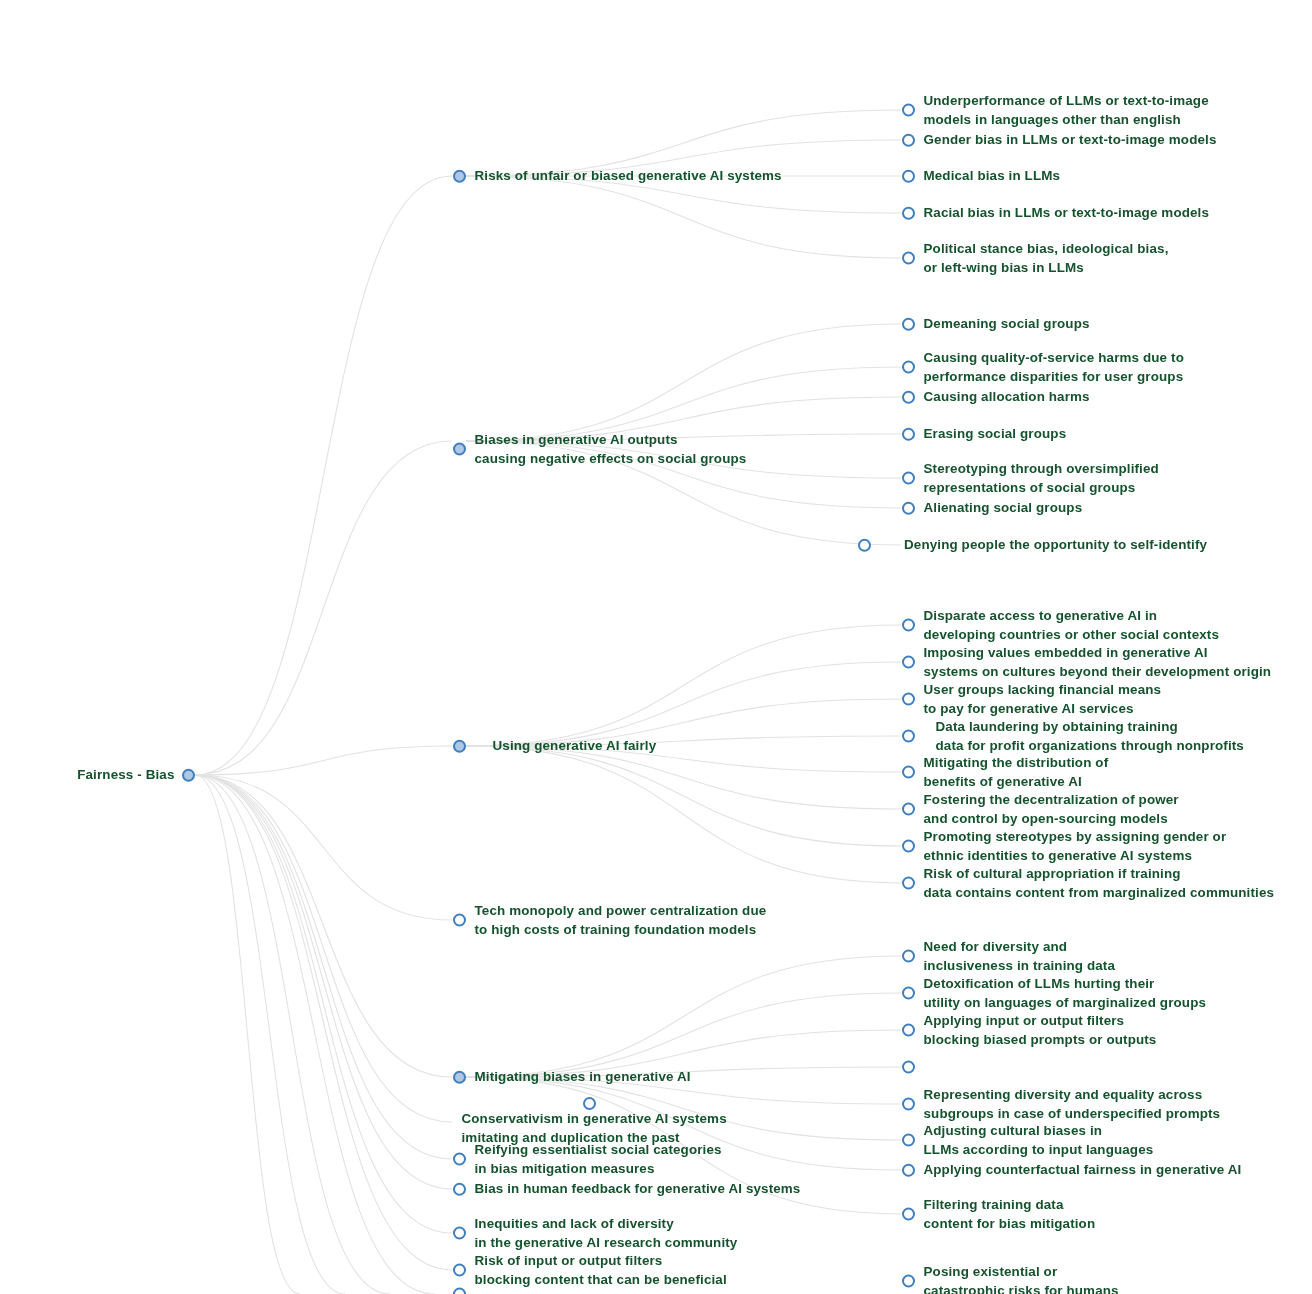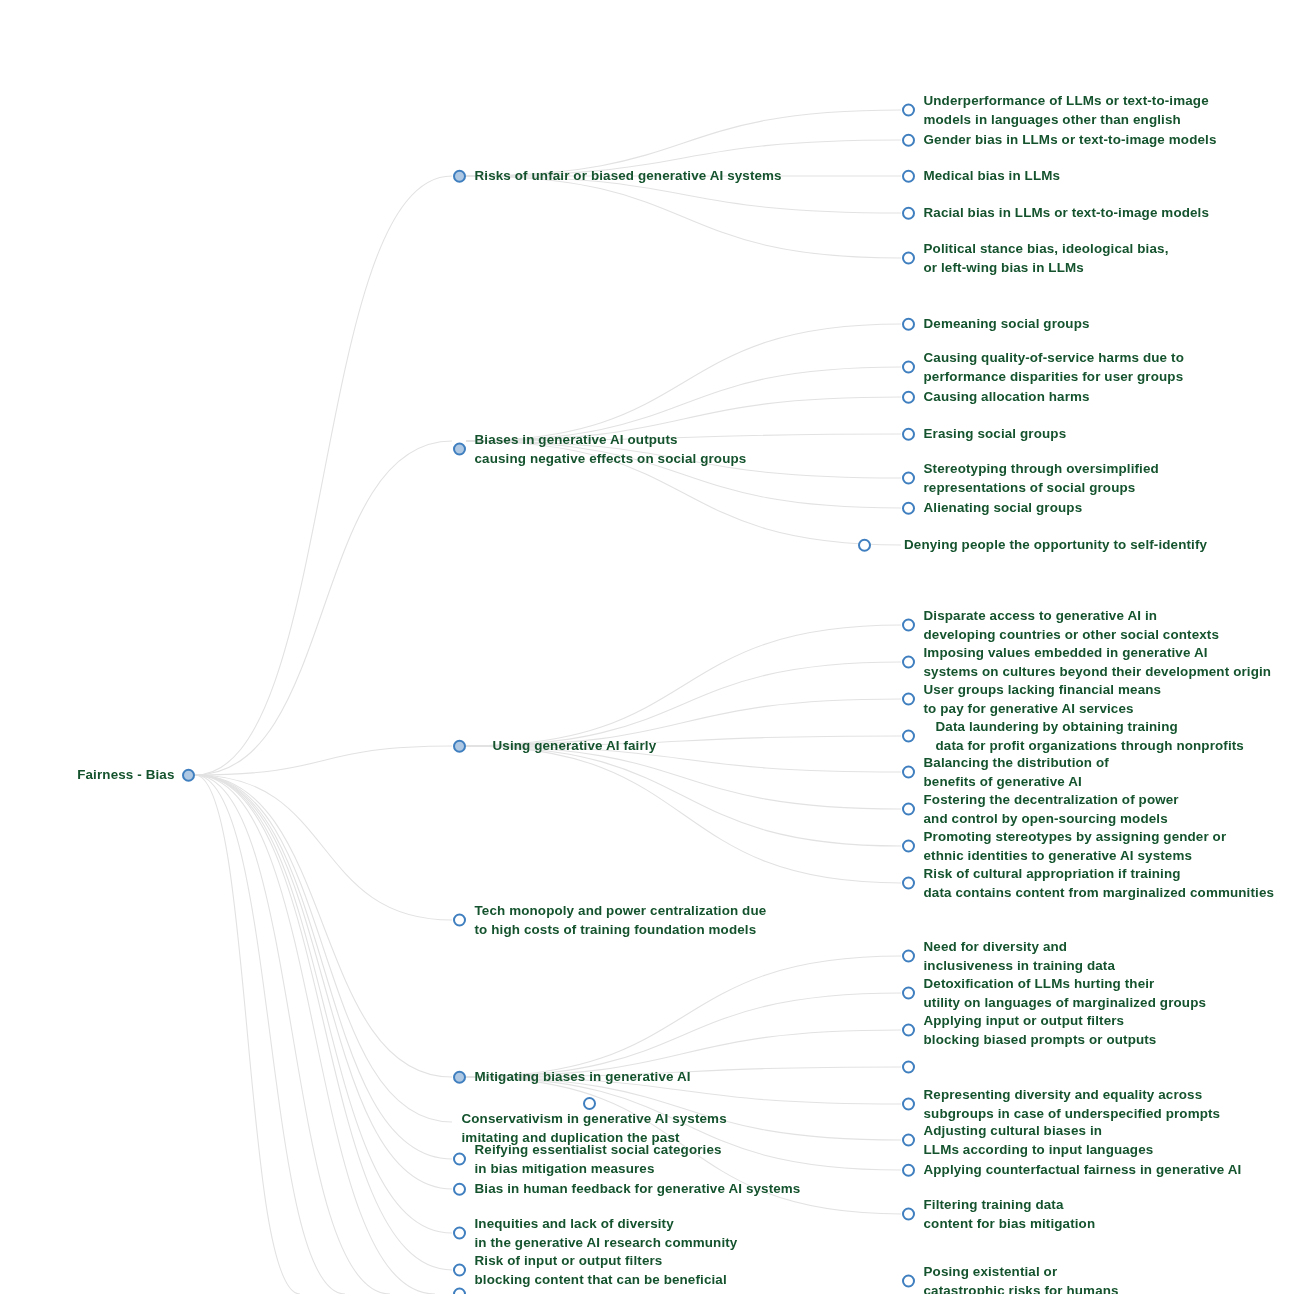--- a/index.html
+++ b/index.html
@@ -139,21 +139,21 @@
       <div class="node leaf" style="left: 858px; top: 545px; transform: translateY(-50%); gap: 24px;"><span class="dot"></span><span class="label">Denying people the opportunity to self-identify</span></div>
       <div class="node branch" style="left: 452.5px; top: 746px; transform: translateY(-50%); gap: 18px;"><span class="dot"></span><span class="label">Using generative AI fairly</span></div>
       <div class="node leaf" style="left: 901.5px; top: 625px; transform: translateY(-50%);"><span class="dot"></span><span class="label">Disparate access to generative AI in
 developing countries or other social contexts</span></div>
       <div class="node leaf" style="left: 901.5px; top: 662px; transform: translateY(-50%);"><span class="dot"></span><span class="label">Imposing values embedded in generative AI
 systems on cultures beyond their development origin</span></div>
       <div class="node leaf" style="left: 901.5px; top: 699px; transform: translateY(-50%);"><span class="dot"></span><span class="label">User groups lacking financial means
 to pay for generative AI services</span></div>
       <div class="node leaf" style="left: 901.5px; top: 736px; transform: translateY(-50%); gap: 12px;"><span class="dot"></span><span class="label">Data laundering by obtaining training
 data for profit organizations through nonprofits</span></div>
-      <div class="node leaf" style="left: 901.5px; top: 772px; transform: translateY(-50%);"><span class="dot"></span><span class="label">Balancing the distribution of
+      <div class="node leaf" style="left: 901.5px; top: 772px; transform: translateY(-50%);"><span class="dot"></span><span class="label">Mitigating the distribution of
 benefits of generative AI</span></div>
       <div class="node leaf" style="left: 901.5px; top: 809px; transform: translateY(-50%);"><span class="dot"></span><span class="label">Fostering the decentralization of power
 and control by open-sourcing models</span></div>
       <div class="node leaf" style="left: 901.5px; top: 846px; transform: translateY(-50%);"><span class="dot"></span><span class="label">Promoting stereotypes by assigning gender or
 ethnic identities to generative AI systems</span></div>
       <div class="node leaf" style="left: 901.5px; top: 883px; transform: translateY(-50%);"><span class="dot"></span><span class="label">Risk of cultural appropriation if training
 data contains content from marginalized communities</span></div>
       <div class="node leaf" style="left: 452.5px; top: 920px; transform: translateY(-50%);"><span class="dot"></span><span class="label">Tech monopoly and power centralization due
 to high costs of training foundation models</span></div>
       <div class="node branch" style="left: 452.5px; top: 1077px; transform: translateY(-50%);"><span class="dot"></span><span class="label">Mitigating biases in generative AI</span></div>

